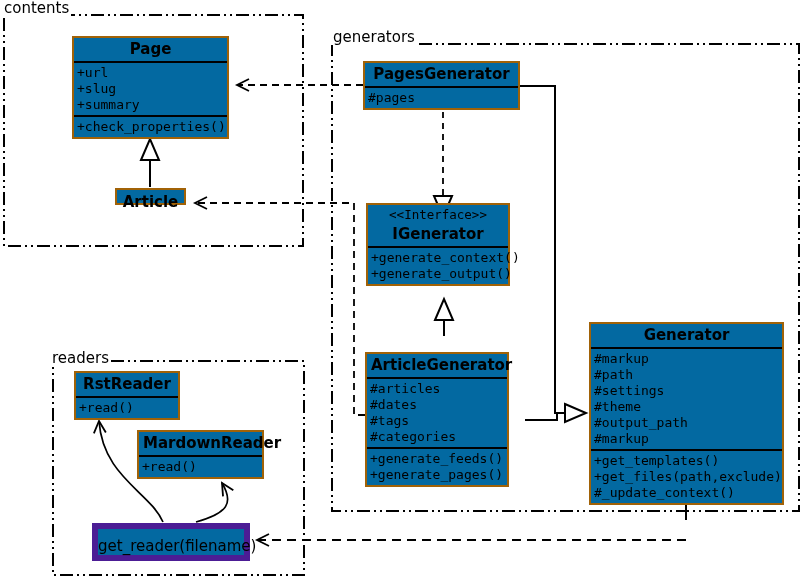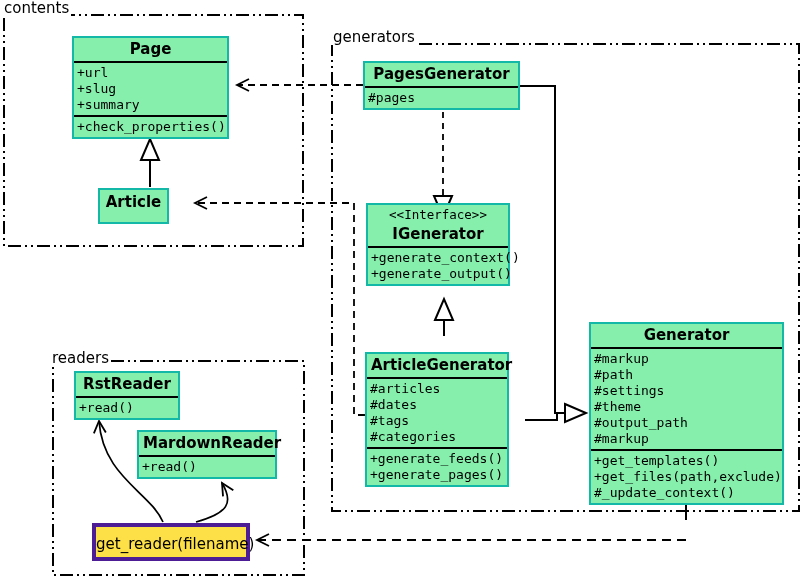--- a/index.html
+++ b/index.html
@@ -1,29 +1,29 @@
 <!DOCTYPE html>
 <html><head>
 <meta charset="utf-8">
 <style>
   html,body{margin:0;padding:0;background:#fff;}
   #stage{position:relative;width:803px;height:579px;background:#ffffff;overflow:hidden;
          font-family:"DejaVu Sans",sans-serif;color:#000;}
   svg.overlay{position:absolute;left:0;top:0;width:803px;height:579px;}
   .pkg-label{position:absolute;font:15px "DejaVu Sans",sans-serif;color:#000;background:#fff;
              padding:0 2px;line-height:16px;}
-  .uml-class{position:absolute;border:2px solid #14b8a6;background:#86efac;box-sizing:border-box;}
+  .uml-class{position:absolute;border:2px solid #a16207;background:#0369a1;box-sizing:border-box;}
   .uml-title{font:bold 15px "DejaVu Sans",sans-serif;text-align:center;line-height:21px;
              padding:1px 4px;white-space:nowrap;}
   .uml-stereo{font:12.5px "DejaVu Sans Mono",monospace;text-align:center;line-height:16px;
               padding-top:2px;white-space:nowrap;}
   .uml-section{border-top:2px solid #000;padding:2px 3px;}
   .uml-member{font:13px "DejaVu Sans Mono",monospace;line-height:16px;white-space:nowrap;}
   .title-only .uml-title{line-height:22px;}
-  .simple-box{position:absolute;border:4px solid #4c1d95;background:#fde047;box-sizing:border-box;
+  .simple-box{position:absolute;border:6px solid #4c1d95;background:#0369a1;box-sizing:border-box;
               font:15px "DejaVu Sans",sans-serif;text-align:center;}
 </style>
 </head>
 <body>
 
 <div id="stage">
 
   <svg class="overlay" viewBox="0 0 803 579" xmlns="http://www.w3.org/2000/svg">
     <defs>
       <marker id="mOpen" markerUnits="userSpaceOnUse" markerWidth="18" markerHeight="18" refX="14" refY="8" orient="auto">
@@ -76,21 +76,21 @@
     <div class="uml-section">
       <div class="uml-member">+url</div>
       <div class="uml-member">+slug</div>
       <div class="uml-member">+summary</div>
     </div>
     <div class="uml-section">
       <div class="uml-member">+check_properties()</div>
     </div>
   </div>
 
-  <div class="uml-class title-only" style="left:98px;top:188px;width:71px;height:36px">
+  <div class="uml-class title-only" style="left:115px;top:188px;width:71px;height:17px">
     <div class="uml-title">Article</div>
   </div>
 
   <div class="uml-class" style="left:363px;top:61px;width:157px">
     <div class="uml-title">PagesGenerator</div>
     <div class="uml-section">
       <div class="uml-member">#pages</div>
     </div>
   </div>
 
@@ -134,21 +134,21 @@
     </div>
   </div>
 
   <div class="uml-class" style="left:74px;top:371px;width:106px">
     <div class="uml-title">RstReader</div>
     <div class="uml-section">
       <div class="uml-member">+read()</div>
     </div>
   </div>
 
-  <div class="uml-class" style="left:137px;top:430px;width:140px">
+  <div class="uml-class" style="left:137px;top:430px;width:127px">
     <div class="uml-title">MardownReader</div>
     <div class="uml-section">
       <div class="uml-member">+read()</div>
     </div>
   </div>
 
   <div class="simple-box" style="left:92px;top:523px;width:158px;height:38px;line-height:34px">get_reader(filename)</div>
 
 </div>
 

